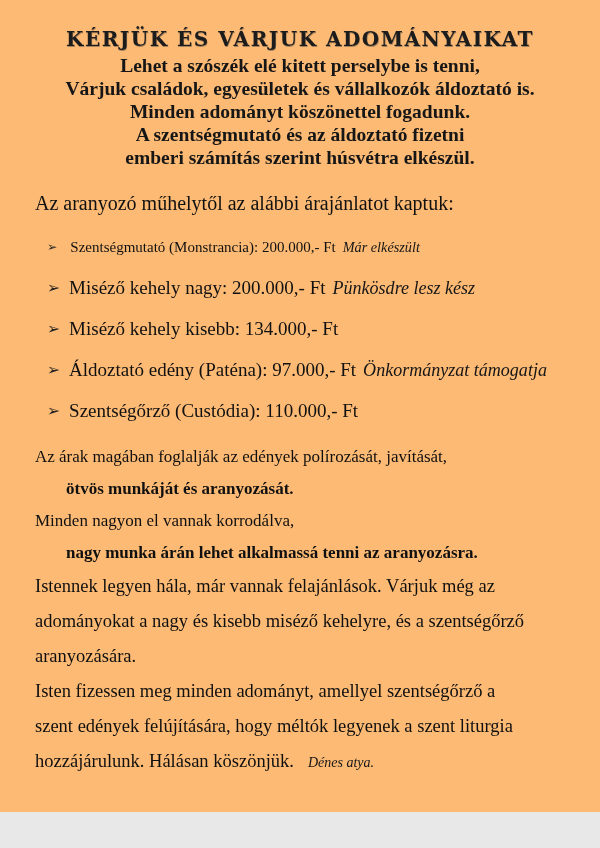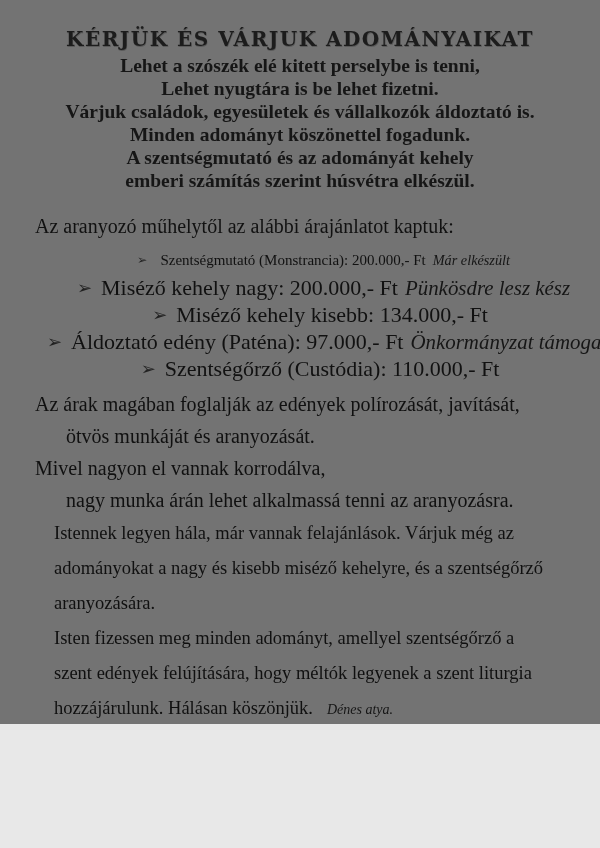--- a/index.html
+++ b/index.html
@@ -1,21 +1,21 @@
 <!DOCTYPE html>
 <html lang="hu"><head>
 <meta charset="utf-8">
 <style>
   html, body { margin: 0; padding: 0; background: #e8e8e8; }
   .page {
     position: relative;
     width: 600px;
-    height: 724px;
+    height: 812px;
     margin: 0 auto;
-    background: #737373;
+    background: #fdba74;
     color: #111111;
     font-family: "Liberation Serif", "DejaVu Serif", serif;
     overflow: hidden;
   }
   .header {
     padding-top: 25px;
     text-align: center;
   }
   .title-line {
     font-family: "DejaVu Serif", "Liberation Serif", serif;
@@ -39,74 +39,71 @@
     line-height: 26px;
     color: #111111;
     white-space: nowrap;
   }
   .offer-list {
     list-style: none;
     margin: 8px 0 0 0;
     padding: 0 0 0 47px;
   }
   .offer-item {
-    line-height: 19px;
+    line-height: 39px;
     white-space: nowrap;
-    text-align: center;
   }
   .offer-item.small { font-size: 15px; }
-  .offer-item.large { font-size: 22px; margin-top: 7px; }
+  .offer-item.large { font-size: 19px; }
   .bullet {
     display: inline-block;
     font-family: "DejaVu Sans", sans-serif;
     font-size: 0.82em;
     margin-right: 9px;
     transform: translateY(-1px);
     color: #222222;
   }
   .offer-item.small .bullet { margin-right: 13px; }
   .item-note {
     font-style: italic;
     margin-left: 7px;
     font-size: 0.95em;
     color: #161616;
   }
   .body-block { margin: 9px 0 0 35px; }
   .bline {
     margin: 0;
-    font-size: 20px;
+    font-size: 17px;
     line-height: 32px;
     white-space: nowrap;
     color: #101010;
   }
-  .bline.indent { padding-left: 31px; }
+  .bline.indent { padding-left: 31px; font-weight: bold; }
   .bline.wide {
     font-size: 18.5px;
     line-height: 35px;
-    margin-left: 19px;
   }
   .signature {
     font-style: italic;
     font-size: 14px;
     margin-left: 14px;
     color: #161616;
   }
 </style>
 </head>
 <body>
 
 <div class="page">
 
   <div class="header">
     <div class="title-line">KÉRJÜK ÉS VÁRJUK ADOMÁNYAIKAT</div>
     <div class="intro-line">Lehet a szószék elé kitett perselybe is tenni,</div>
-    <div class="intro-line">Lehet nyugtára is be lehet fizetni.</div>
     <div class="intro-line">Várjuk családok, egyesületek és vállalkozók áldoztató is.</div>
     <div class="intro-line">Minden adományt köszönettel fogadunk.</div>
-    <div class="intro-line">A szentségmutató és az adományát kehely</div>
+    <div class="intro-line">A szentségmutató és az áldoztató fizetni</div>
     <div class="intro-line">emberi számítás szerint húsvétra elkészül.</div>
   </div>
 
   <div class="offer-heading">Az aranyozó műhelytől az alábbi árajánlatot kaptuk:</div>
 
   <ul class="offer-list">
     <li class="offer-item small">
       <span class="bullet">➢</span><span class="item-text">Szentségmutató (Monstrancia): 200.000,- Ft</span><span class="item-note">Már elkészült</span>
     </li>
     <li class="offer-item large">
@@ -119,21 +116,21 @@
       <span class="bullet">➢</span><span class="item-text">Áldoztató edény (Paténa): 97.000,- Ft</span><span class="item-note">Önkormányzat támogatja</span>
     </li>
     <li class="offer-item large">
       <span class="bullet">➢</span><span class="item-text">Szentségőrző (Custódia): 110.000,- Ft</span><span class="item-note"></span>
     </li>
   </ul>
 
   <div class="body-block">
     <p class="bline">Az árak magában foglalják az edények polírozását, javítását,</p>
     <p class="bline indent">ötvös munkáját és aranyozását.</p>
-    <p class="bline">Mivel nagyon el vannak korrodálva,</p>
+    <p class="bline">Minden nagyon el vannak korrodálva,</p>
     <p class="bline indent">nagy munka árán lehet alkalmassá tenni az aranyozásra.</p>
     <p class="bline wide">Istennek legyen hála, már vannak felajánlások. Várjuk még az</p>
     <p class="bline wide">adományokat a nagy és kisebb miséző kehelyre, és a szentségőrző</p>
     <p class="bline wide">aranyozására.</p>
     <p class="bline wide">Isten fizessen meg minden adományt, amellyel szentségőrző a</p>
     <p class="bline wide">szent edények felújítására, hogy méltók legyenek a szent liturgia</p>
     <p class="bline wide"><span>hozzájárulunk. Hálásan köszönjük.</span><span class="signature">Dénes atya.</span></p>
   </div>
 
 </div>

